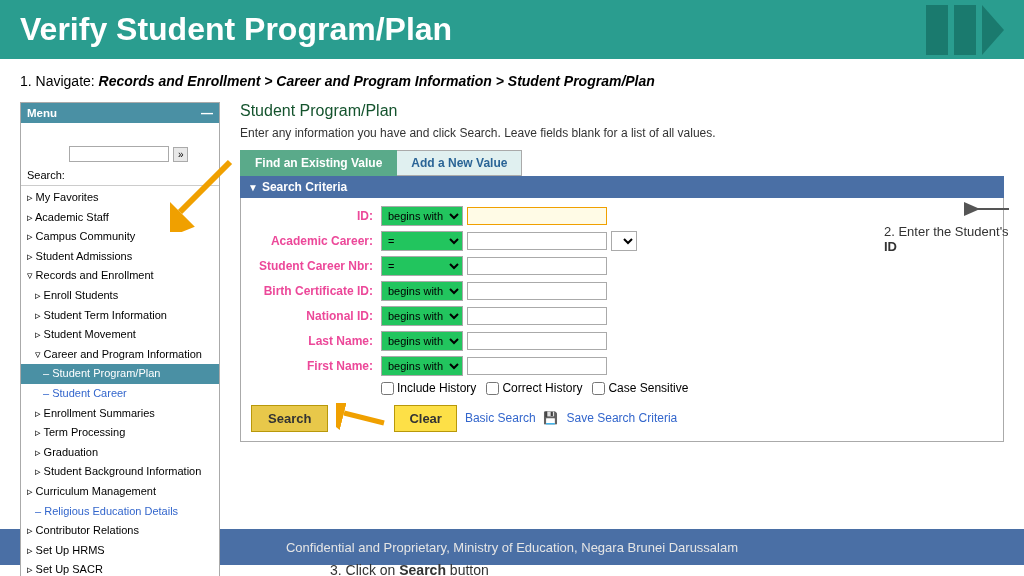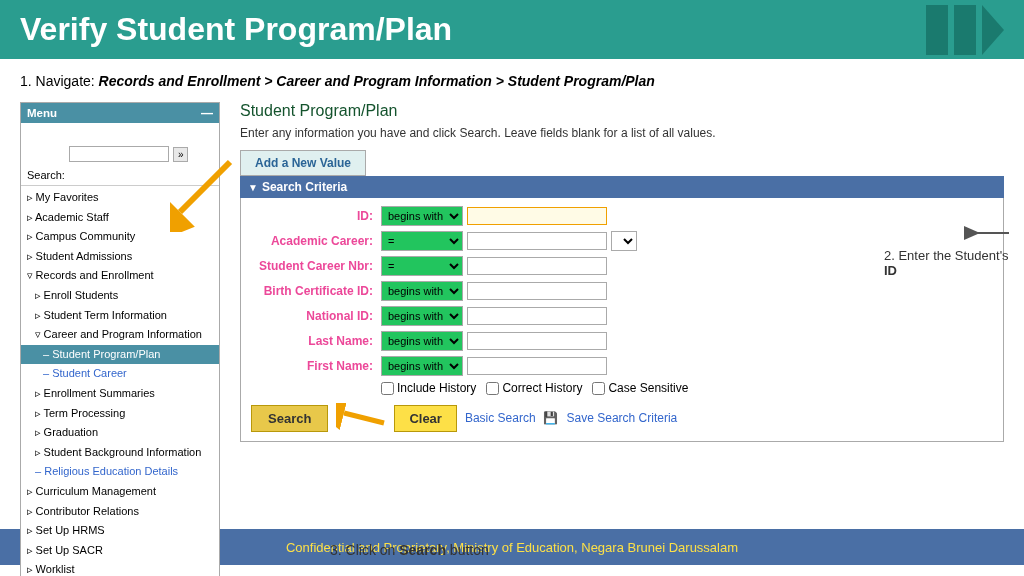--- a/index.html
+++ b/index.html
@@ -259,21 +259,21 @@
       text-decoration: none;
       font-size: 12px;
       cursor: pointer;
       background: none;
       border: none;
     }
 
     
     .footer {
       background: #4a6fa5;
-      color: #fde047;
+      color: #e5e5e5;
       text-align: center;
       padding: 8px;
       font-size: 13px;
       height: 36px;
       display: flex;
       align-items: center;
       justify-content: center;
     }
 
     .content-wrapper {
@@ -321,42 +321,44 @@
         <button class="menu-search-btn">»</button>
       </div>
       <div class="menu-items">
         <div class="menu-item level1">▹ My Favorites</div>
         <div class="menu-item level1">▹ Academic Staff</div>
         <div class="menu-item level1">▹ Campus Community</div>
         <div class="menu-item level1">▹ Student Admissions</div>
         <div class="menu-item level1">▿ Records and Enrollment</div>
         <div class="menu-item level2">▹ Enroll Students</div>
         <div class="menu-item level2">▹ Student Term Information</div>
+        <div class="menu-item level2">▹ Student Movement</div>
         <div class="menu-item level2">▿ Career and Program Information</div>
         <div class="menu-item level3 active">– Student Program/Plan</div>
         <div class="menu-item level3 link-item">– <a href="#">Student Career</a></div>
         <div class="menu-item level2">▹ Enrollment Summaries</div>
         <div class="menu-item level2">▹ Term Processing</div>
         <div class="menu-item level2">▹ Graduation</div>
         <div class="menu-item level2">▹ Student Background Information</div>
+        <div class="menu-item level1">▹ Curriculum Management</div>
         <div class="menu-item level2 link-item">– <a href="#">Religious Education Details</a></div>
-        <div class="menu-item level1">▹ Curriculum Management</div>
         <div class="menu-item level1">▹ Contributor Relations</div>
         <div class="menu-item level1">▹ Set Up HRMS</div>
         <div class="menu-item level1">▹ Set Up SACR</div>
         <div class="menu-item level1">▹ Worklist</div>
         <div class="menu-item level1">▹ Application Diagnostics</div>
       </div>
     </div>
 
     <div class="right-panel" style="position:relative; margin-left:20px;">
       <div class="panel-title">Student Program/Plan</div>
       <div class="panel-desc">Enter any information you have and click Search. Leave fields blank for a list of all values.</div>
 
       <div class="tabs-row">
+        <div class="tab active">Find an Existing Value</div>
         <div class="tab">Add a New Value</div>
       </div>
 
       <div class="search-criteria-header">
         <span class="criteria-toggle">▼</span>
         <span>Search Criteria</span>
       </div>
 
       <div class="search-form">
 
@@ -453,21 +455,21 @@
             </defs>
             <line x1="48" y1="20" x2="8" y2="10" stroke="#f0a000" stroke-width="5" marker-end="url(#arrowhead2)"></line>
           </svg>
           <button class="btn-clear">Clear</button>
           <button class="btn-link">Basic Search</button>
           <span style="font-size:12px;">💾</span>
           <button class="btn-link">Save Search Criteria</button>
         </div>
       </div>
 
-      <div style="position:absolute; top:116px; right:-10px; font-size:13px; color:#333; text-align:left; width:130px;">
+      <div style="position:absolute; top:92px; right:-10px; font-size:13px; color:#333; text-align:left; width:130px;">
         
         <svg width="60" height="30" style="display:block; margin-left:auto;">
           <defs>
             <marker id="arrowhead3" markerWidth="8" markerHeight="7" refX="8" refY="3.5" orient="auto">
               <polygon points="8 0, 0 3.5, 8 7" fill="#555"></polygon>
             </marker>
           </defs>
           <line x1="55" y1="15" x2="10" y2="15" stroke="#555" stroke-width="2" marker-end="url(#arrowhead3)"></line>
         </svg>
         <span>2. Enter the Student's <strong>ID</strong></span>

